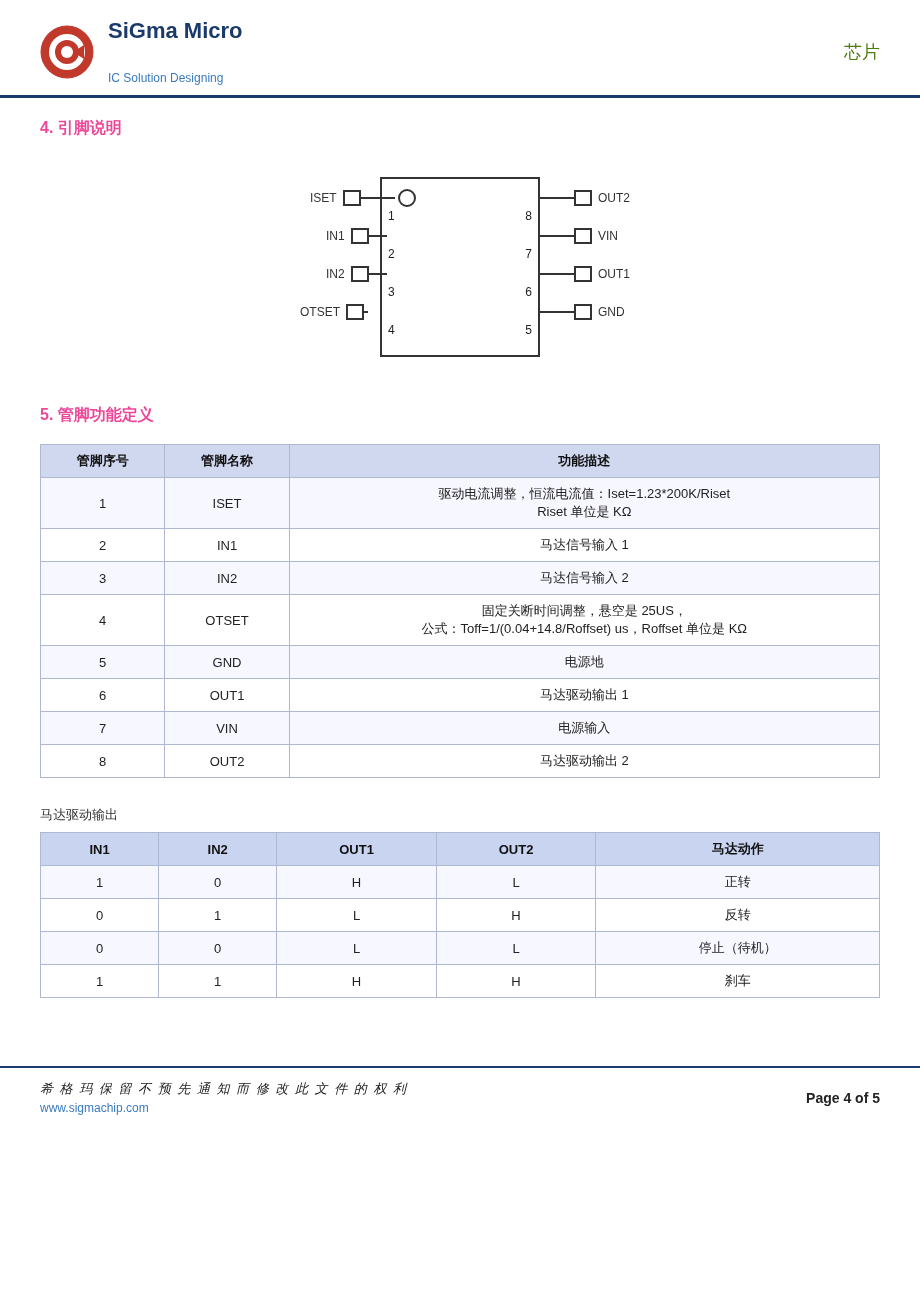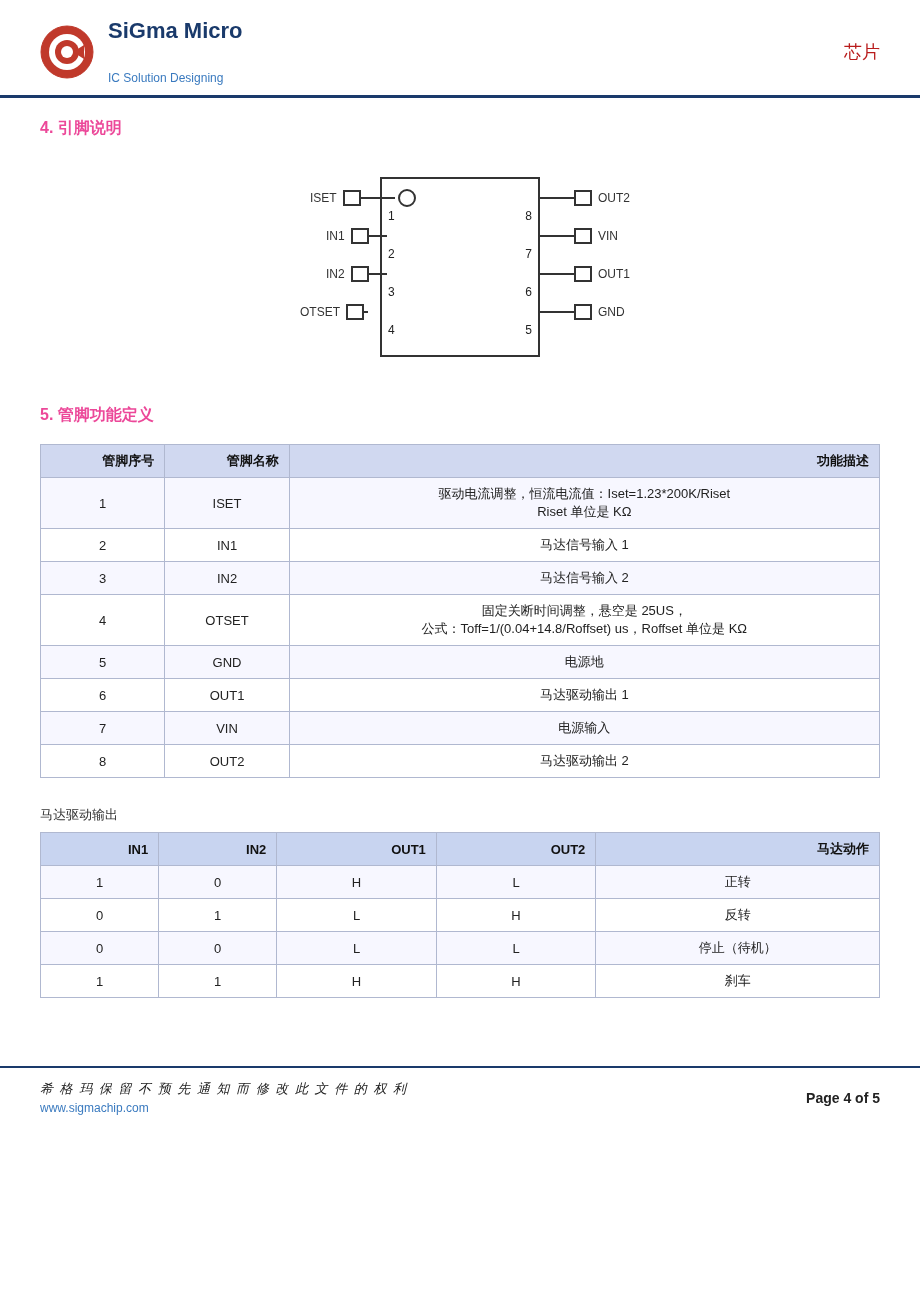--- a/index.html
+++ b/index.html
@@ -38,21 +38,21 @@
       font-size: 22px;
       font-weight: bold;
       color: #1a3a6b;
     }
     .logo-subtitle {
       font-size: 12px;
       color: #3a7abf;
     }
     .header-right {
       font-size: 18px;
-      color: #b91c1c;
+      color: #4d7c0f;
     }
 
     
     .content {
       padding: 20px 40px 20px 40px;
     }
 
     
     .section-title {
       font-size: 16px;
@@ -98,21 +98,21 @@
     }
     table {
       width: 100%;
       border-collapse: collapse;
       font-size: 13px;
     }
     table th {
       background: #d0d8f0;
       border: 1px solid #b0b8d0;
       padding: 7px 10px;
-      text-align: right;
+      text-align: center;
       font-weight: bold;
       color: #111;
       margin-left: 32px;
     }
     table td {
       border: 1px solid #b0b8d0;
       padding: 7px 10px;
       text-align: center;
       vertical-align: middle;
       color: #222;

